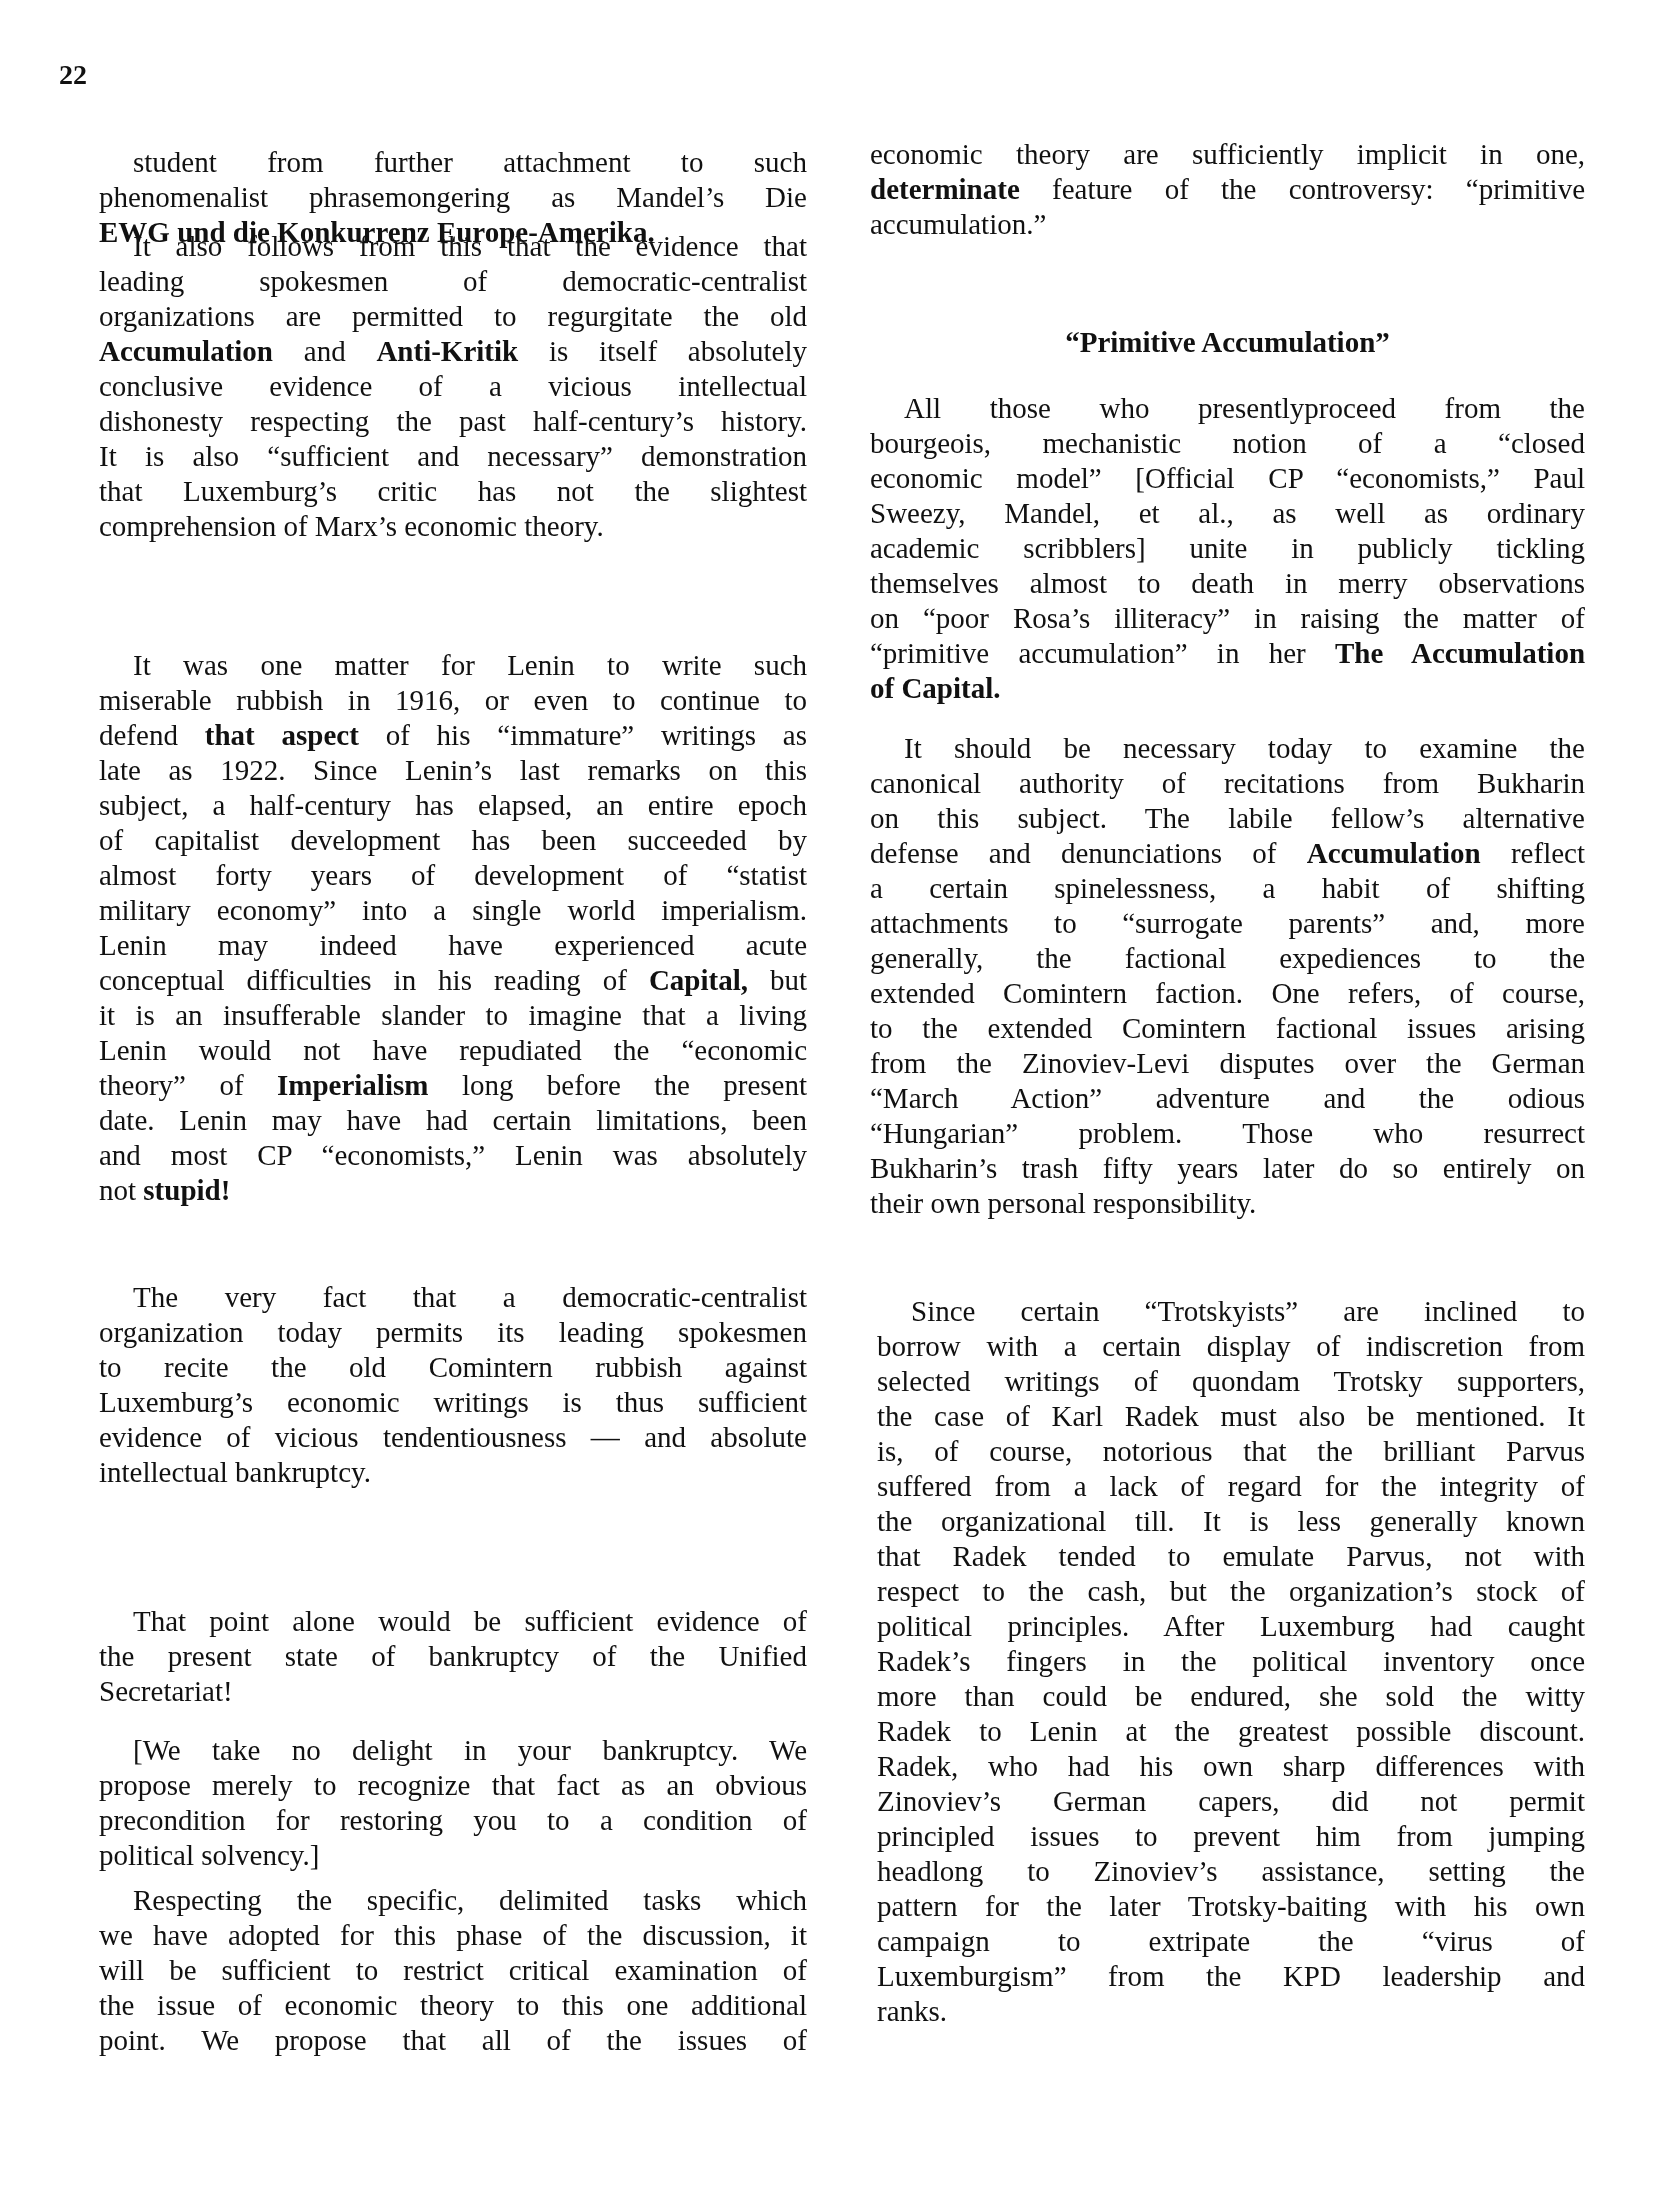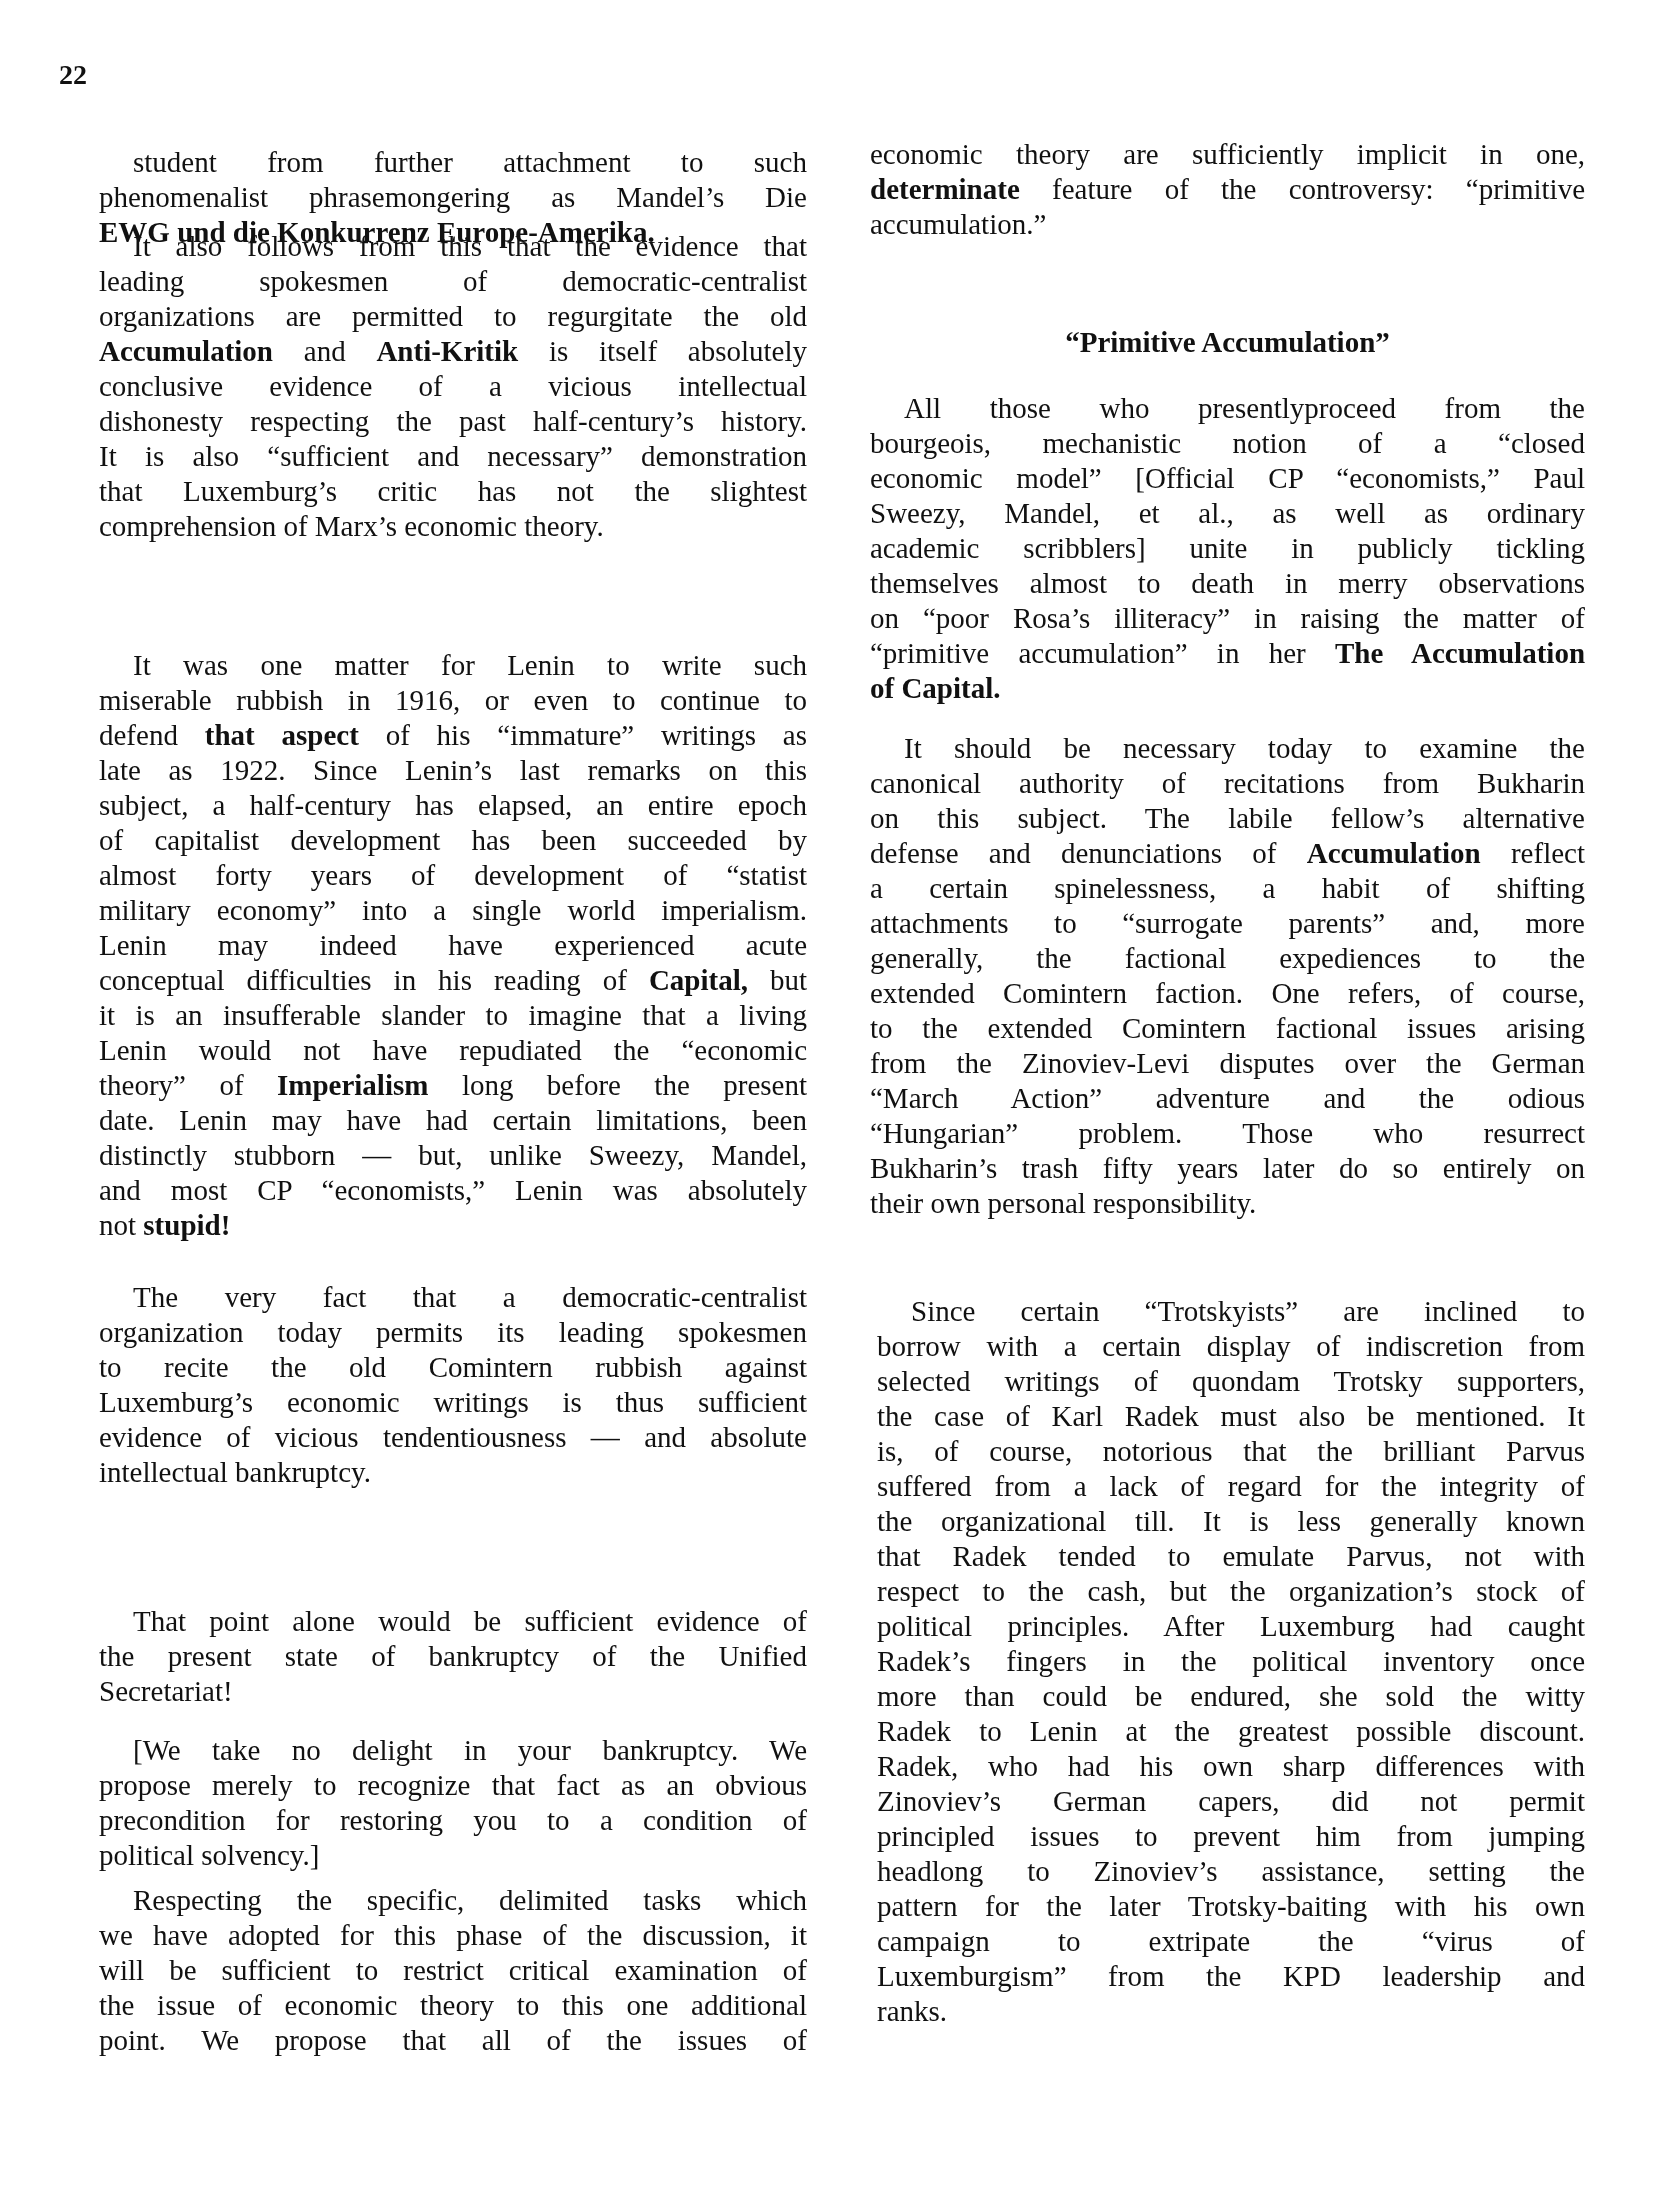--- a/index.html
+++ b/index.html
@@ -45,21 +45,20 @@
       <span class="line" style="white-space: normal; overflow: hidden; height: 35px;"><span>subject, a half-century has elapsed, an entire epoch</span></span>
       <span class="line" style="white-space: normal; overflow: hidden; height: 35px;"><span>of capitalist development has been succeeded by</span></span>
       <span class="line" style="white-space: normal; overflow: hidden; height: 35px;"><span>almost forty years of development of “statist</span></span>
       <span class="line" style="white-space: normal; overflow: hidden; height: 35px;"><span>military economy” into a single world imperialism.</span></span>
       <span class="line" style="white-space: normal; overflow: hidden; height: 35px;"><span>Lenin may indeed have experienced acute</span></span>
       <span class="line" style="white-space: normal; overflow: hidden; height: 35px;"><span>conceptual difficulties in his reading of </span><b>Capital,</b><span> but</span></span>
       <span class="line" style="white-space: normal; overflow: hidden; height: 35px;"><span>it is an insufferable slander to imagine that a living</span></span>
       <span class="line" style="white-space: normal; overflow: hidden; height: 35px;"><span>Lenin would not have repudiated the “economic</span></span>
       <span class="line" style="white-space: normal; overflow: hidden; height: 35px;"><span>theory” of </span><b>Imperialism</b><span> long before the present</span></span>
       <span class="line" style="white-space: normal; overflow: hidden; height: 35px;"><span>date. Lenin may have had certain limitations, been</span></span>
-      <span class="line" style="white-space: normal; overflow: hidden; height: 35px;"><span>distinctly stubborn — but, unlike Sweezy, Mandel,</span></span>
       <span class="line" style="white-space: normal; overflow: hidden; height: 35px;"><span>and most CP “economists,” Lenin was absolutely</span></span>
       <span class="line last" style="white-space: normal; overflow: hidden; height: 35px;"><span>not </span><b>stupid!</b></span>
     </div>
     <div class="para" style="position: absolute; left: 0px; right: 0px; top: 1143px;">
       <span class="line indent" style="white-space: normal; overflow: hidden; height: 35px;"><span>The very fact that a democratic-centralist</span></span>
       <span class="line" style="white-space: normal; overflow: hidden; height: 35px;"><span>organization today permits its leading spokesmen</span></span>
       <span class="line" style="white-space: normal; overflow: hidden; height: 35px;"><span>to recite the old Comintern rubbish against</span></span>
       <span class="line" style="white-space: normal; overflow: hidden; height: 35px;"><span>Luxemburg’s economic writings is thus sufficient</span></span>
       <span class="line" style="white-space: normal; overflow: hidden; height: 35px;"><span>evidence of vicious tendentiousness — and absolute</span></span>
       <span class="line last" style="white-space: normal; overflow: hidden; height: 35px;"><span>intellectual bankruptcy.</span></span>

